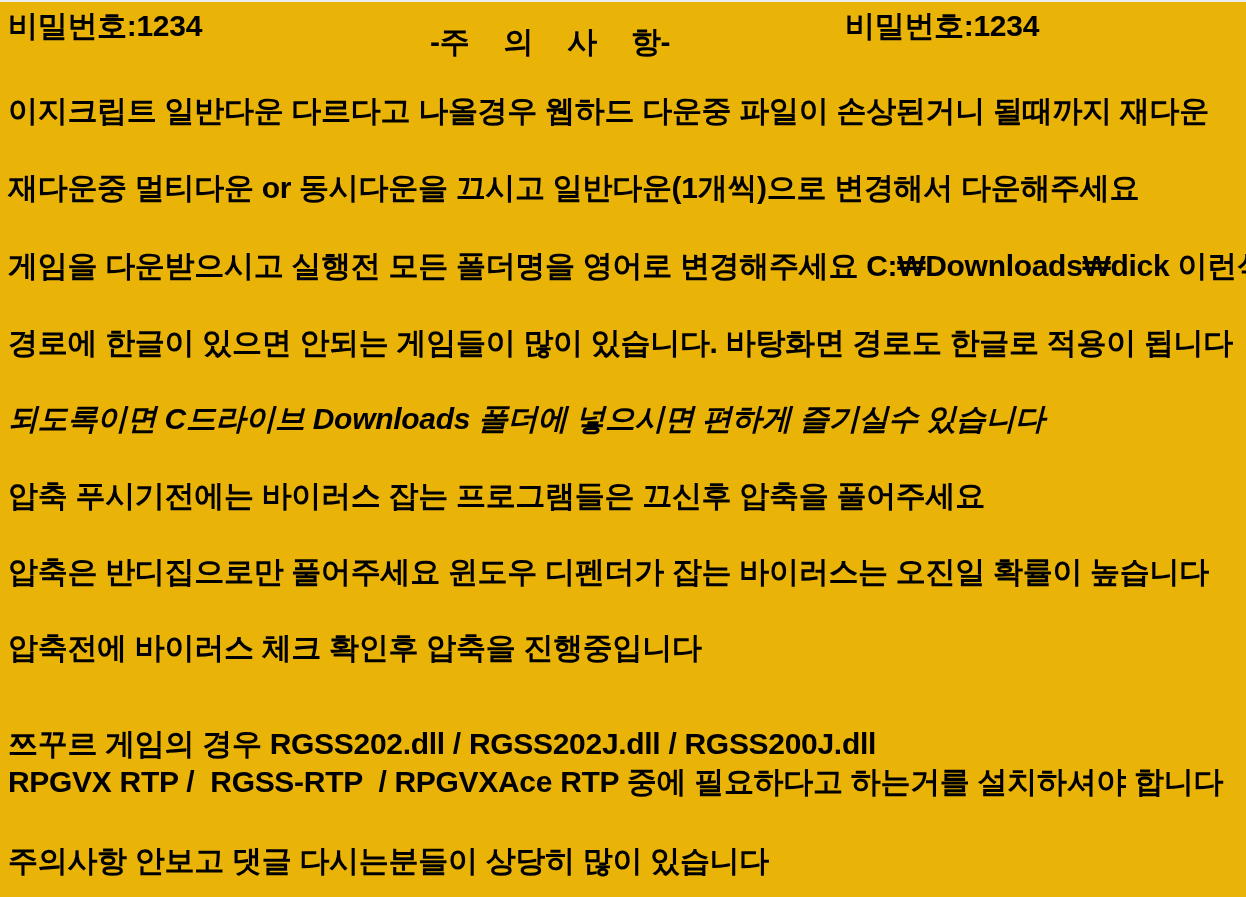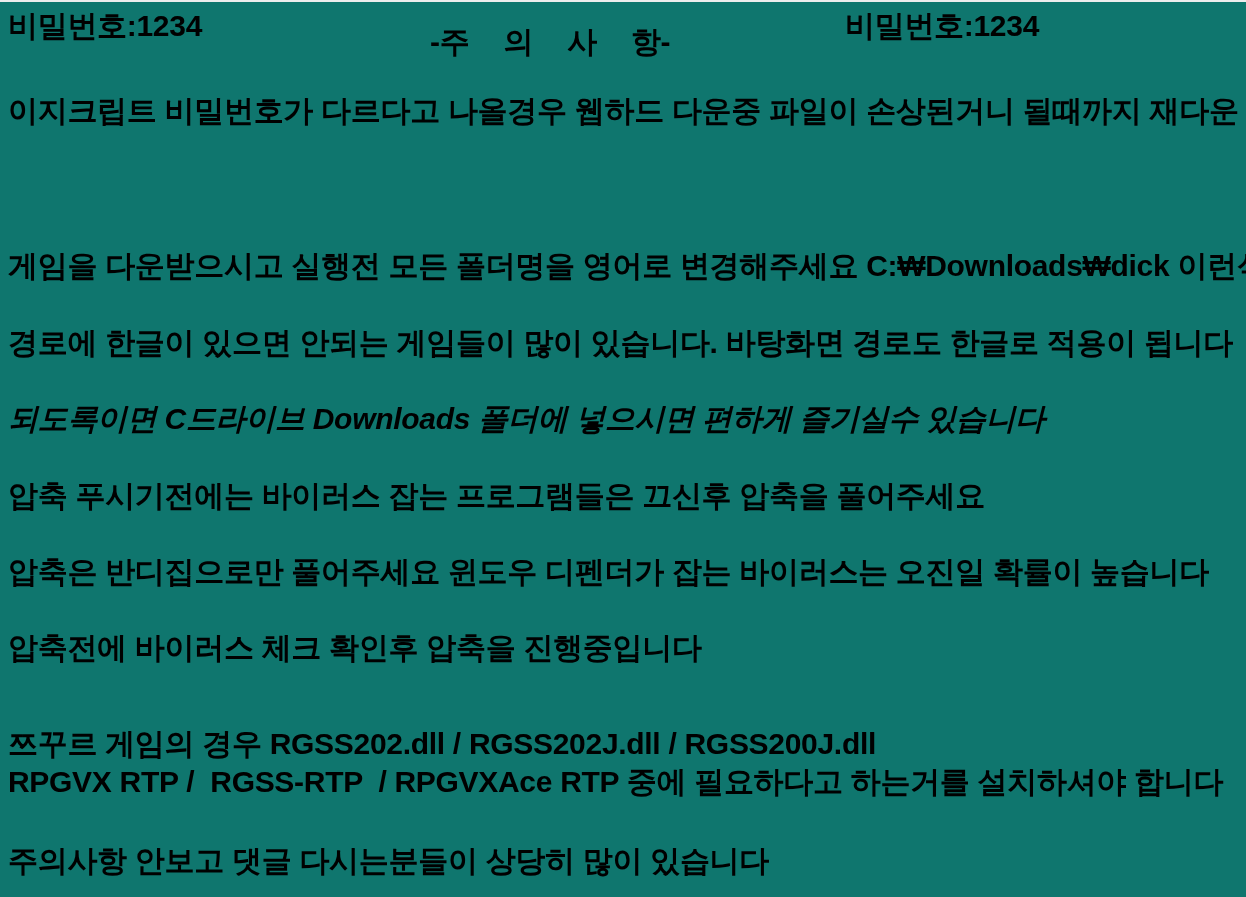--- a/index.html
+++ b/index.html
@@ -4,21 +4,21 @@
 <style>
   html, body {
     margin: 0;
     padding: 0;
     background: #ffffff;
   }
   .page {
     position: relative;
     width: 1246px;
     height: 897px;
-    background: #0f766e;
+    background: #eab308;
     overflow: hidden;
     color: #000000;
     font-family: "Liberation Sans", "DejaVu Sans", sans-serif;
     font-weight: 700;
     border-top: 2px solid #ededed;
     box-sizing: border-box;
   }
   .txt {
     position: absolute;
     left: 8px;
@@ -45,21 +45,22 @@
 </style>
 </head>
 <body>
 
 <div class="page">
 
   <span class="txt pw-left">비밀번호:1234</span>
   <span class="txt title">-주 의 사 항-</span>
   <span class="txt pw-right">비밀번호:1234</span>
 
-  <div class="txt l0">이지크립트 비밀번호가 다르다고 나올경우 웹하드 다운중 파일이 손상된거니 될때까지 재다운</div>
+  <div class="txt l0">이지크립트 일반다운 다르다고 나올경우 웹하드 다운중 파일이 손상된거니 될때까지 재다운</div>
+  <div class="txt l1">재다운중 멀티다운 or 동시다운을 끄시고 일반다운(1개씩)으로 변경해서 다운해주세요</div>
   <div class="txt l2">게임을 다운받으시고 실행전 모든 폴더명을 영어로 변경해주세요 C:₩Downloads₩dick 이런식</div>
   <div class="txt l3">경로에 한글이 있으면 안되는 게임들이 많이 있습니다. 바탕화면 경로도 한글로 적용이 됩니다</div>
   <div class="txt l4">되도록이면 C드라이브 Downloads 폴더에 넣으시면 편하게 즐기실수 있습니다</div>
   <div class="txt l5">압축 푸시기전에는 바이러스 잡는 프로그램들은 끄신후 압축을 풀어주세요</div>
   <div class="txt l6">압축은 반디집으로만 풀어주세요 윈도우 디펜더가 잡는 바이러스는 오진일 확률이 높습니다</div>
   <div class="txt l7">압축전에 바이러스 체크 확인후 압축을 진행중입니다</div>
   <div class="txt l8">쯔꾸르 게임의 경우 RGSS202.dll / RGSS202J.dll / RGSS200J.dll</div>
   <div class="txt l10">주의사항 안보고 댓글 다시는분들이 상당히 많이 있습니다</div>
   <div class="txt l9">RPGVX RTP /  RGSS-RTP  / RPGVXAce RTP 중에 필요하다고 하는거를 설치하셔야 합니다</div>
 

